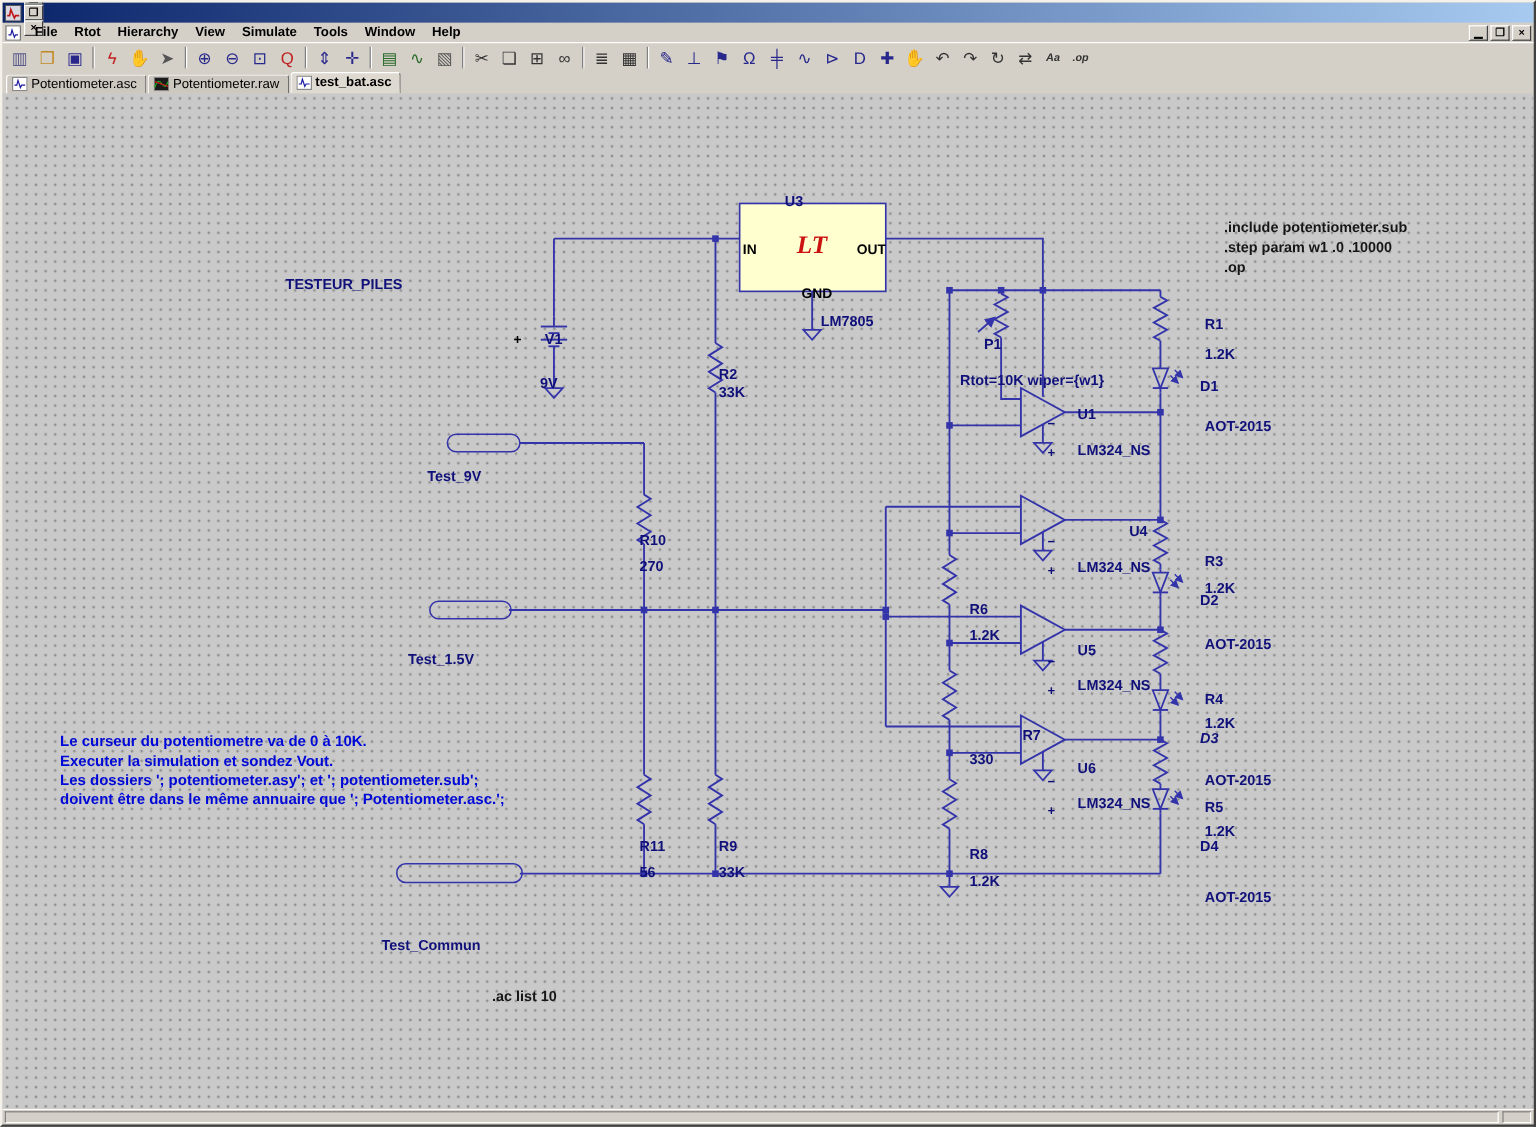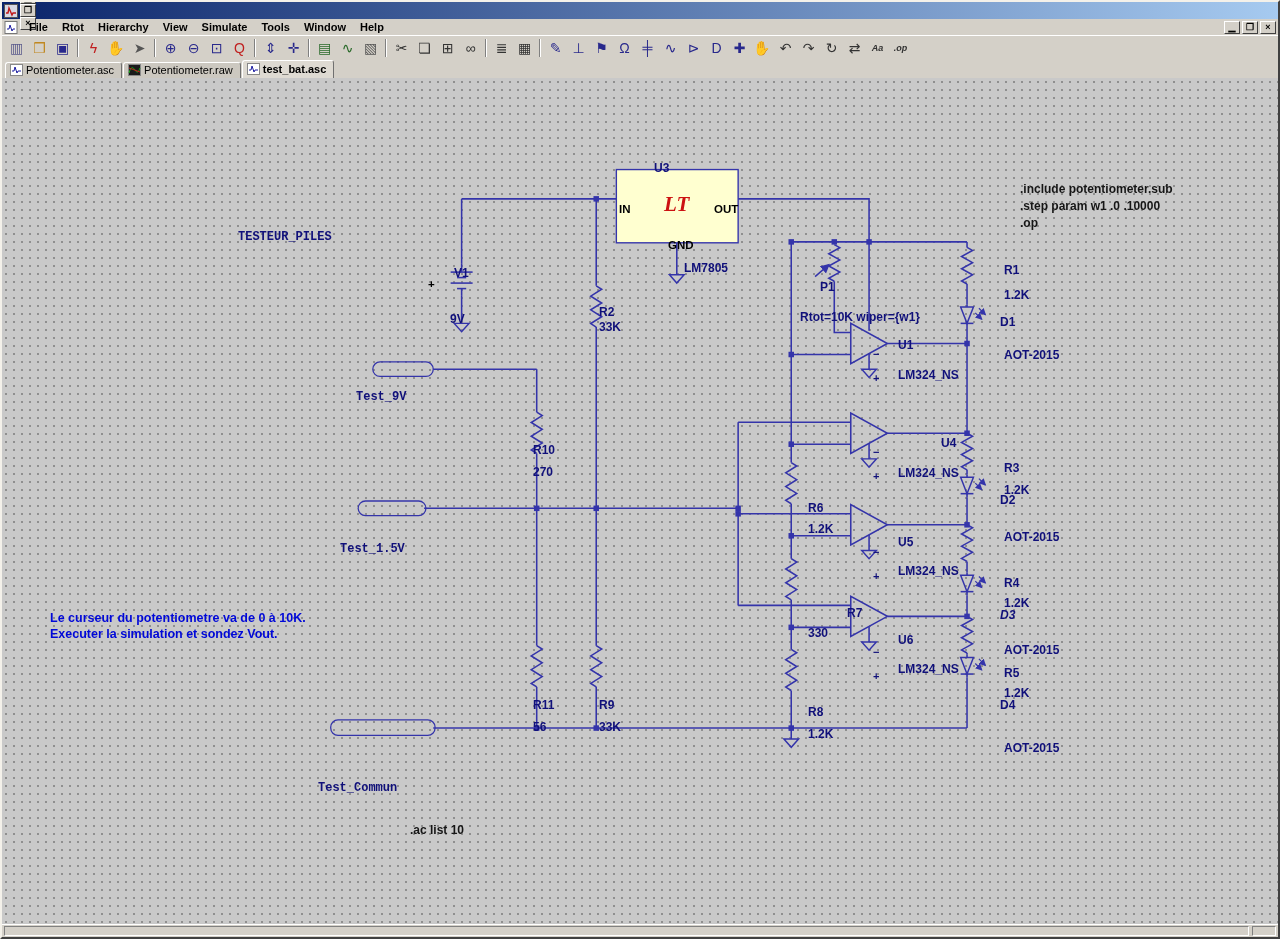--- a/index.html
+++ b/index.html
@@ -47,21 +47,21 @@
   .canvas{position:relative;height:846px;overflow:hidden;cursor:crosshair;
     background-color:var(--canvas);
     background-image:radial-gradient(circle,var(--dot) 0.9px,transparent 1.4px);
     background-size:8px 8px;}
   .canvas svg{position:absolute;left:0;top:0;}
   .labels{position:absolute;left:0;top:0;width:100%;height:100%;pointer-events:none;}
   .slabel{position:absolute;font:bold 12px "Liberation Sans",sans-serif;color:var(--label);white-space:pre;}
   .slabel.dir{color:var(--directive);}
   .slabel.comment{color:var(--comment);font-size:12.5px;}
   .slabel.pin{color:#000;font-size:11.5px;}
-  .slabel.net{color:var(--label);font-family:Liberation Mono, monospace;}
+  .slabel.net{color:var(--label);}
   .slabel.sign{font-size:11px;}
   .slabel.logo{color:var(--logo-red);font:italic bold 21px "Liberation Serif",serif;}
   
   .statusbar{height:13px;display:flex;gap:3px;padding:1px 2px;background:var(--chrome);border-top:1px solid #fff;}
   .scell{border:1px solid;border-color:#808080 #fff #fff #808080;background:var(--chrome);}
   .scell.main{flex:1;}
   .scell.grip{width:24px;}
 </style>
 </head>
 <body>
@@ -425,21 +425,21 @@
         <rect x="300" y="779" width="114" height="17" rx="8" ry="8" fill="none" stroke="#3434aa" stroke-width="1.4"></rect>
       </svg>
     <div class="labels" id="labels">
         <div class="slabel net" style="left: 236px; top: 152px;">TESTEUR_PILES</div>
         <div class="slabel comp" style="left: 652px; top: 83px;">U3</div>
         <div class="slabel pin" style="left: 617px; top: 125px;">IN</div>
         <div class="slabel pin" style="left: 712px; top: 125px;">OUT</div>
         <div class="slabel pin" style="left: 666px; top: 161px;">GND</div>
         <div class="slabel logo" style="left: 662px; top: 114px;">LT</div>
         <div class="slabel comp" style="left: 682px; top: 183px;">LM7805</div>
-        <div class="slabel comp" style="left: 452px; top: 188px;">V1</div>
+        <div class="slabel comp" style="left: 452px; top: 198px;">V1</div>
         <div class="slabel comp" style="left: 448px; top: 234px;">9V</div>
         <div class="slabel pin" style="left: 426px; top: 200px;">+</div>
         <div class="slabel comp" style="left: 597px; top: 227px;">R2</div>
         <div class="slabel comp" style="left: 597px; top: 242px;">33K</div>
         <div class="slabel comp" style="left: 818px; top: 202px;">P1</div>
         <div class="slabel comp" style="left: 798px; top: 232px;">Rtot=10K wiper={w1}</div>
         <div class="slabel comp" style="left: 1002px; top: 185px;">R1</div>
         <div class="slabel comp" style="left: 1002px; top: 210px;">1.2K</div>
         <div class="slabel comp" style="left: 998px; top: 237px;">D1</div>
         <div class="slabel comp" style="left: 1002px; top: 270px;">AOT-2015</div>
@@ -458,39 +458,41 @@
         <div class="slabel comp" style="left: 998px; top: 530px; font-style: italic;">D3</div>
         <div class="slabel comp" style="left: 1002px; top: 565px;">AOT-2015</div>
         <div class="slabel comp" style="left: 896px; top: 555px;">U6</div>
         <div class="slabel comp" style="left: 896px; top: 584px;">LM324_NS</div>
         <div class="slabel comp" style="left: 1002px; top: 588px;">R5</div>
         <div class="slabel comp" style="left: 1002px; top: 608px;">1.2K</div>
         <div class="slabel comp" style="left: 998px; top: 620px;">D4</div>
         <div class="slabel comp" style="left: 1002px; top: 663px;">AOT-2015</div>
         <div class="slabel comp" style="left: 806px; top: 423px;">R6</div>
         <div class="slabel comp" style="left: 806px; top: 444px;">1.2K</div>
-        <div class="slabel comp" style="left: 806px; top: 528px; padding-left: 39px;">R7</div>
+        <div class="slabel comp" style="left: 850px; top: 528px;">R7</div>
         <div class="slabel comp" style="left: 806px; top: 548px;">330</div>
         <div class="slabel comp" style="left: 806px; top: 627px;">R8</div>
         <div class="slabel comp" style="left: 806px; top: 649px;">1.2K</div>
         <div class="slabel comp" style="left: 531px; top: 365px;">R10</div>
         <div class="slabel comp" style="left: 531px; top: 387px;">270</div>
         <div class="slabel comp" style="left: 531px; top: 620px;">R11</div>
         <div class="slabel comp" style="left: 531px; top: 642px;">56</div>
         <div class="slabel comp" style="left: 597px; top: 620px;">R9</div>
         <div class="slabel comp" style="left: 597px; top: 642px;">33K</div>
         <div class="slabel net" style="left: 354px; top: 312px;">Test_9V</div>
         <div class="slabel net" style="left: 338px; top: 464px;">Test_1.5V</div>
         <div class="slabel net" style="left: 316px; top: 703px;">Test_Commun</div>
         <div class="slabel dir" style="left: 1018px; top: 104px;">.include potentiometer.sub</div>
         <div class="slabel dir" style="left: 1018px; top: 121px;">.step param w1 .0 .10000</div>
         <div class="slabel dir" style="left: 1018px; top: 138px;">.op</div>
         <div class="slabel dir" style="left: 408px; top: 745px;">.ac list 10</div>
         <div class="slabel comment" style="left: 48px; top: 533px;">Le curseur du potentiometre va de 0 à 10K.</div>
         <div class="slabel comment" style="left: 48px; top: 549px;">Executer la simulation et sondez Vout.</div>
+        <div class="slabel comment" style="left: 48px; top: 565px;">Les dossiers '; potentiometer.asy'; et '; potentiometer.sub';</div>
+        <div class="slabel comment" style="left: 48px; top: 581px;">doivent être dans le même annuaire que '; Potentiometer.asc.';</div>
         <div class="slabel sign" style="left: 871px; top: 270px;">−</div>
         <div class="slabel sign" style="left: 871px; top: 294px;">+</div>
         <div class="slabel sign" style="left: 871px; top: 368px;">−</div>
         <div class="slabel sign" style="left: 871px; top: 392px;">+</div>
         <div class="slabel sign" style="left: 871px; top: 468px;">−</div>
         <div class="slabel sign" style="left: 871px; top: 492px;">+</div>
         <div class="slabel sign" style="left: 871px; top: 568px;">−</div>
         <div class="slabel sign" style="left: 871px; top: 592px;">+</div>
       </div>
   </div>

